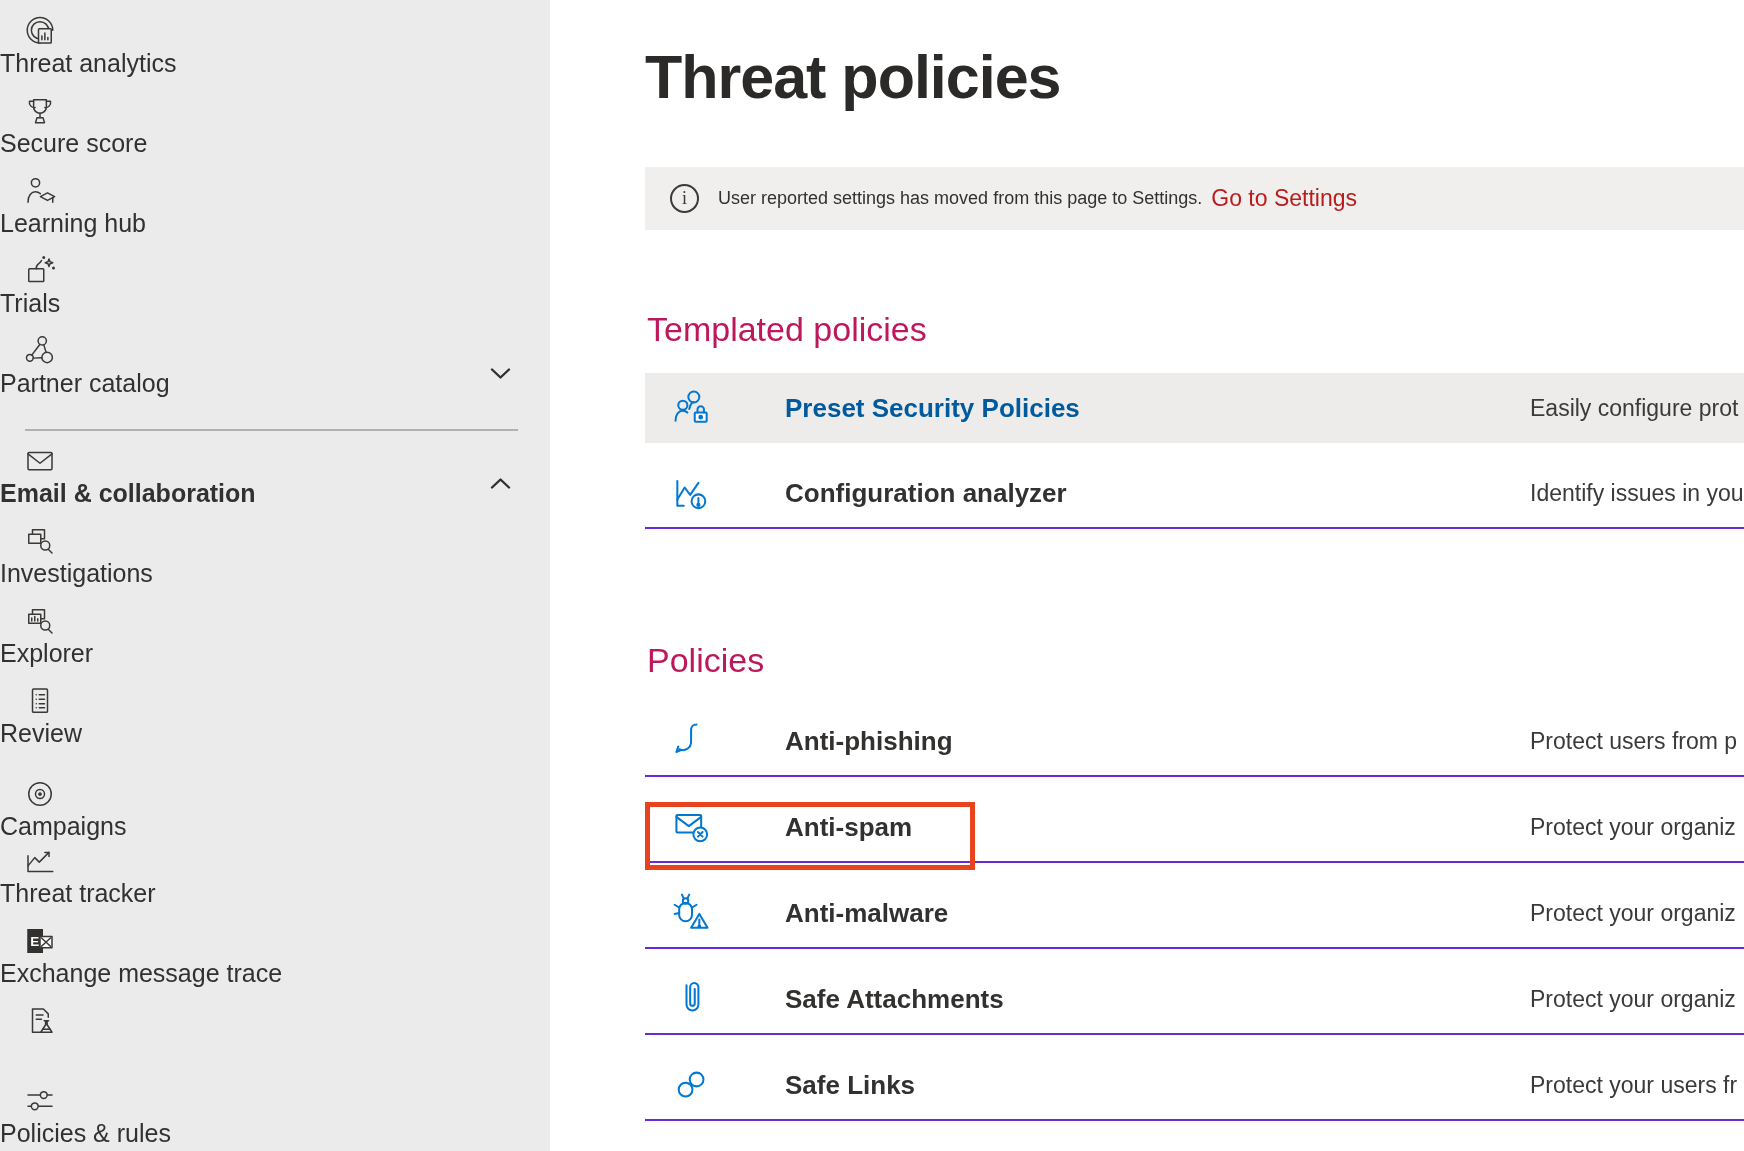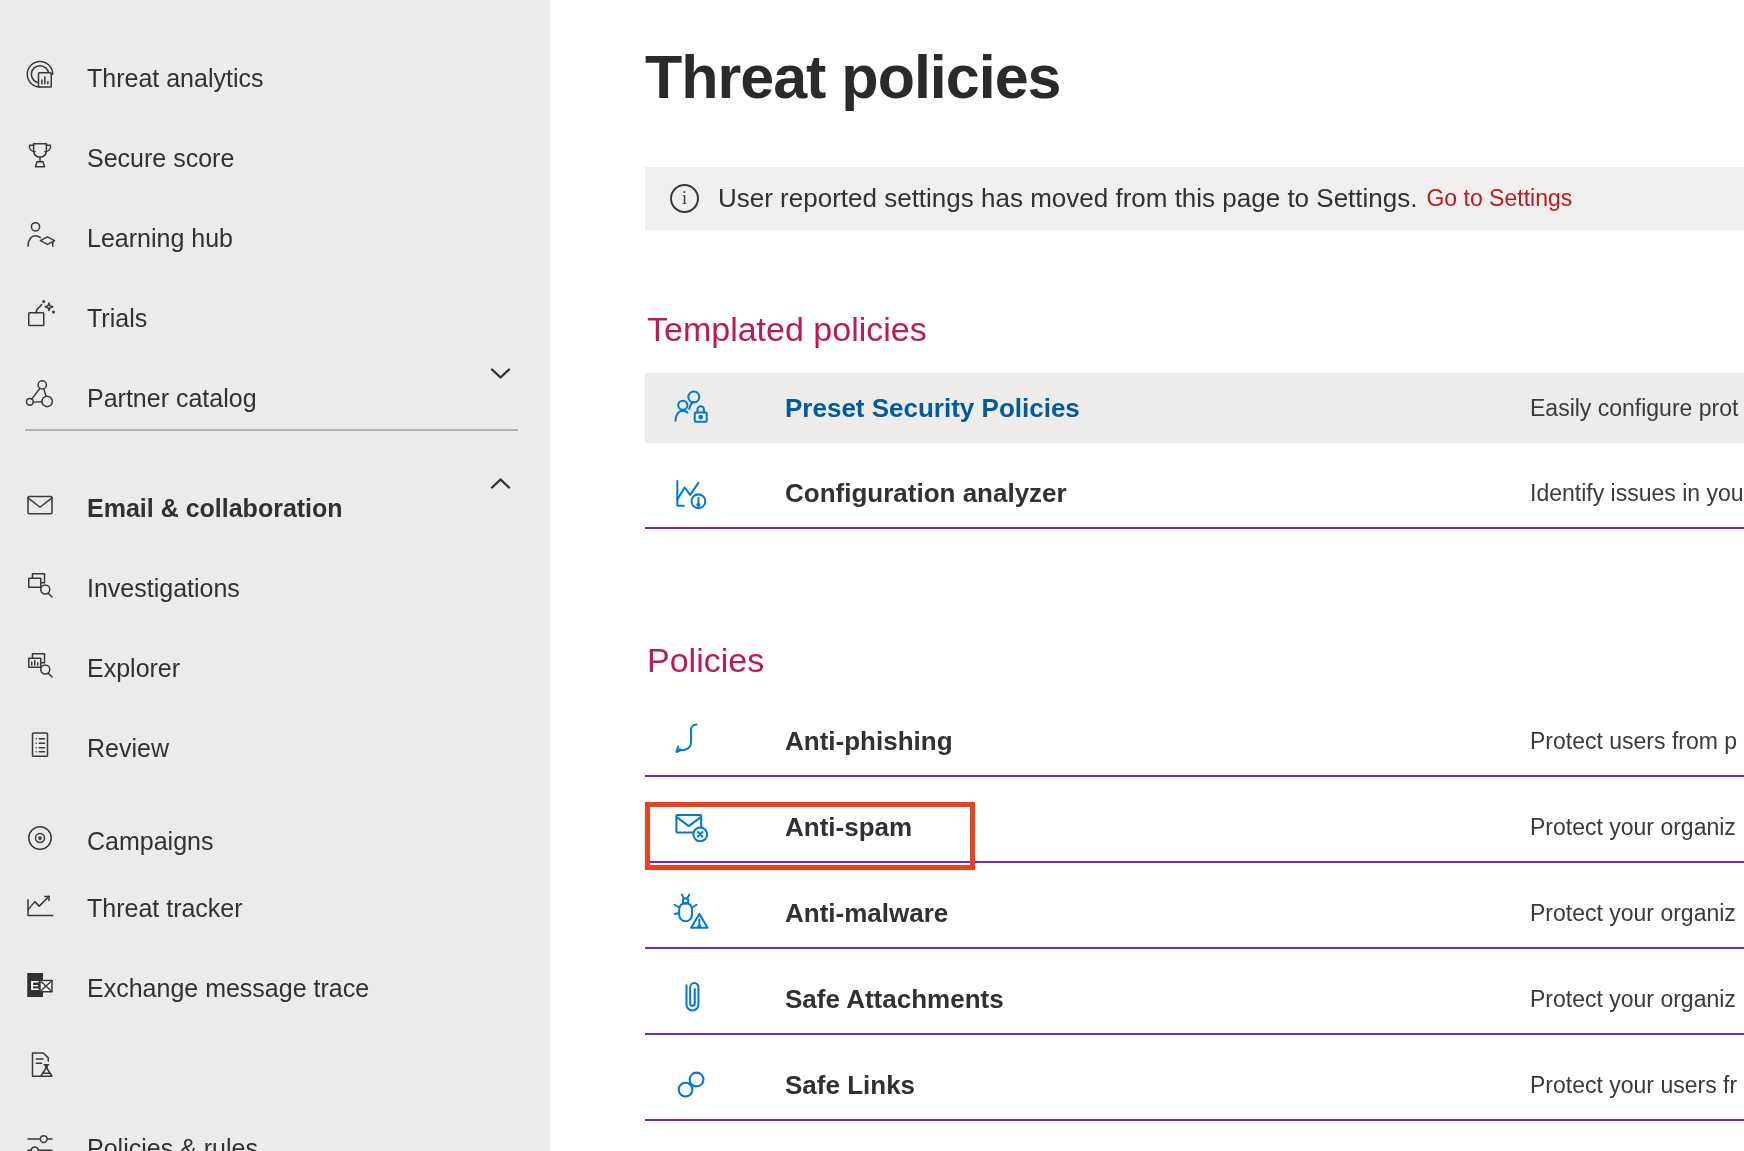--- a/index.html
+++ b/index.html
@@ -3,34 +3,34 @@
 <meta charset="utf-8">
 <style>
   * { margin:0; padding:0; box-sizing:border-box; }
   html,body { width:1744px; height:1151px; }
   body {
     position:relative; overflow:hidden; background:#ffffff;
     font-family:"Liberation Sans", sans-serif; color:#323130;
   }
   
   .sidebar { position:absolute; left:0; top:0; width:550px; height:1151px; background:#ebebeb; }
-  .side-item { position:absolute; left:0; width:600px; height:80px; display:flex; align-items:flex-end; cursor:pointer; }
+  .side-item { position:absolute; left:0; width:600px; height:80px; display:flex; align-items:flex-start; cursor:pointer;flex-direction:column; }
   .side-ic { width:36px; height:36px; margin-left:22px; margin-right:29px; flex:none; }
   .side-ic svg { width:36px; height:36px; display:block; stroke:#3a3937; fill:none; stroke-width:2; stroke-linecap:round; stroke-linejoin:round; }
   .side-label { font-size:25px; color:#323130; white-space:nowrap; }
   .side-item.bold .side-label { font-weight:700; }
   .chev { position:absolute; left:487px; top:50%; transform:translateY(-50%); width:27px; height:27px; }
   .chev svg { width:27px; height:27px; stroke:#323130; fill:none; stroke-width:2.4; stroke-linecap:round; stroke-linejoin:round; }
   .side-divider { position:absolute; left:25px; top:429px; width:493px; height:0; border-top:2px solid #b3b1af; }
   
   .page-title { position:absolute; left:645px; top:47px; font-size:61px; font-weight:700; letter-spacing:-1px; line-height:1; color:#2b2a29; }
   .banner { position:absolute; left:645px; top:167px; width:1099px; height:63px; background:#f0efee; display:flex; align-items:center; }
   .info-ic { width:29px; height:29px; margin-left:25px; flex:none; border:2px solid #3b3a39; border-radius:50%;
              display:flex; align-items:center; justify-content:center; font-size:18px; color:#3b3a39; font-family:"Liberation Serif", serif; }
-  .banner-text { margin-left:19px; font-size:26px; color:#323130; white-space:nowrap; }
+  .banner-text { margin-left:19px; font-size:18px; color:#323130; white-space:nowrap; }
   .banner-link { margin-left:9px; font-size:23px; color:#b91c1c; white-space:nowrap; cursor:pointer; }
   .sect-head { position:absolute; left:647px; font-size:34px; font-weight:400; color:#be185d; line-height:1; }
   .row { position:absolute; left:645px; width:1099px; height:70px; display:flex; align-items:center; cursor:pointer; }
   .row.bb { border-bottom:2px solid #6d28d9; }
   .row.gray { background:#edecea; }
   .ric { width:44px; height:44px; margin-left:25px; flex:none; }
   .ric svg { width:44px; height:44px; display:block; stroke:#0078d4; fill:none; stroke-width:2.2; stroke-linecap:round; stroke-linejoin:round; }
   .rlabel { margin-left:71px; font-size:26px; font-weight:600; color:#323130; white-space:nowrap; }
   .rlabel.linkblue { color:#005a9e; }
   .rdesc { position:absolute; left:885px; top:50%; transform:translateY(-50%); font-size:23px; font-weight:400; color:#3b3a39; white-space:nowrap; }

